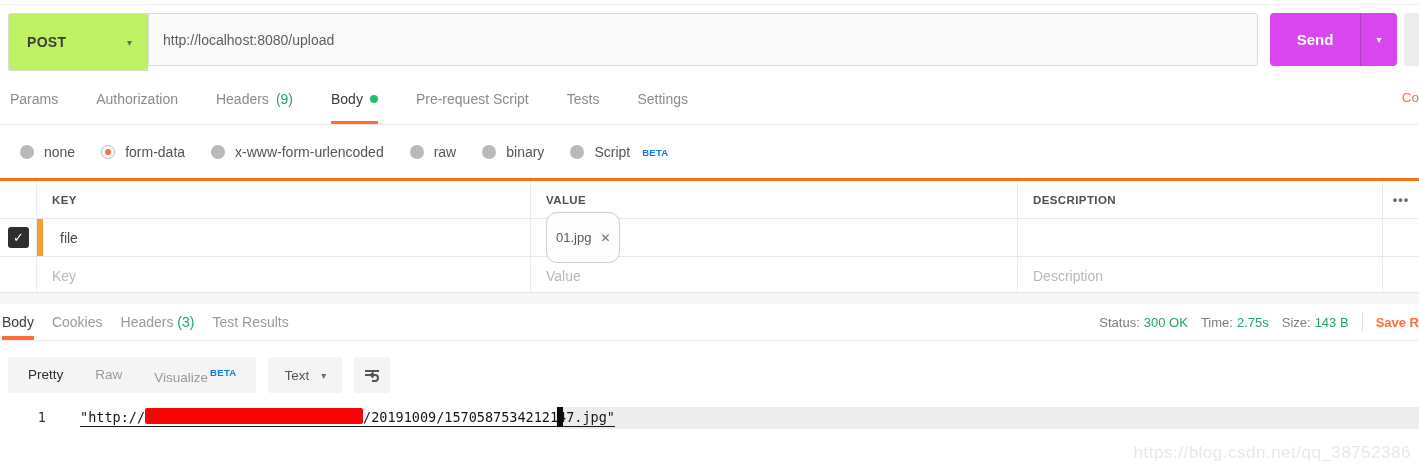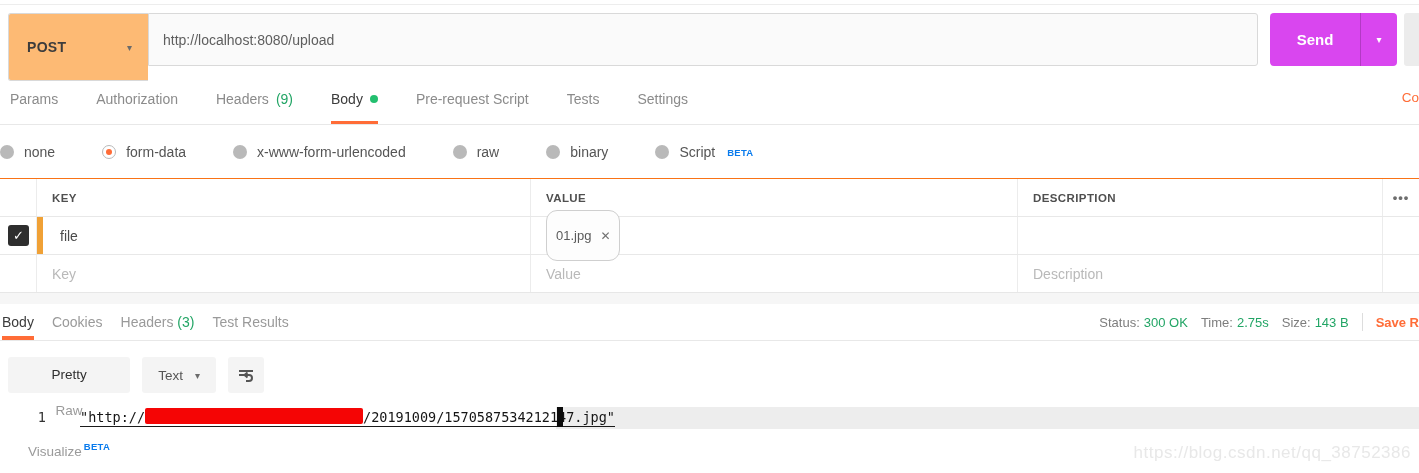--- a/index.html
+++ b/index.html
@@ -3,22 +3,22 @@
 <meta charset="utf-8">
 <style>
   * { margin:0; padding:0; box-sizing:border-box; }
   html,body { background:#fff; }
   body { font-family:"Liberation Sans","DejaVu Sans",sans-serif; color:#3f3f3f; }
   .stage { position:relative; width:1419px; height:473px; background:#fff; overflow:hidden; }
 
   .topline { position:absolute; top:4px; left:0; width:100%; height:0; border-top:1px solid #ededed; }
 
   
-  .method-box { position:absolute; left:8px; top:13px; width:140px; height:68px;
-    background:#fdba74; border:1px solid #d9d9d9; border-right:none; border-radius:3px 0 0 3px;
+  .method-box { position:absolute; left:8px; top:13px; width:140px; height:58px;
+    background:#bef264; border:1px solid #d9d9d9; border-right:none; border-radius:3px 0 0 3px;
     display:flex; align-items:center; justify-content:space-between; padding:0 16px 0 18px; cursor:pointer; }
   .method-box .mlabel { font-size:14px; font-weight:700; color:#3c3c3c; letter-spacing:.3px; }
   .caret { font-size:10px; color:#6b6b6b; }
   .url-input { position:absolute; left:148px; top:13px; width:1110px; height:53px;
     background:#fafafa; border:1px solid #d9d9d9; border-radius:0 3px 3px 0;
     font-size:14px; color:#5e5e5e; padding:16px 14px; outline:none; font-family:"Liberation Sans",sans-serif; }
   .send-btn { position:absolute; left:1270px; top:13px; width:127px; height:53px;
     background:#d946ef; border-radius:4px; display:flex; cursor:pointer; }
   .send-main { width:90px; display:flex; align-items:center; justify-content:center;
     color:#fff; font-size:15px; font-weight:700; }
@@ -32,30 +32,30 @@
     display:flex; align-items:stretch; padding-left:10px; }
   .rtab { display:flex; align-items:center; gap:7px; margin-right:38px; font-size:14px; color:#8b8b8b;
     cursor:pointer; border-bottom:3px solid transparent; padding-top:3px; }
   .rtab.active { color:#3b3b3b; border-bottom-color:#ff6c37; }
   .count-green { color:#22a565; }
   .green-dot { width:8px; height:8px; border-radius:50%; background:#23bf6f; display:inline-block; }
   .cookies-trunc { position:absolute; right:0px; top:17px; color:#ff6c37; font-size:13.5px; cursor:pointer; }
 
   
   .radio-row { position:absolute; left:0; top:126px; width:100%; height:52px;
-    display:flex; align-items:center; gap:47px; }
+    display:flex; align-items:center; padding-left:20px; gap:26px; }
   .radio-item { display:flex; align-items:center; gap:10px; cursor:pointer; font-size:14px; color:#555; }
   .rdot { width:14px; height:14px; border-radius:50%; background:#b9b9b9; flex:none; }
   .radio-item.selected .rdot { background:#fff; border:1.5px solid #b9b9b9; position:relative; }
   .radio-item.selected .rdot::after { content:""; position:absolute; left:2.5px; top:2.5px;
     width:6px; height:6px; border-radius:50%; background:#ff6c37; }
   .beta-sup { color:#097bed; font-size:9.5px; font-weight:700; vertical-align:super; margin-left:2px; letter-spacing:.3px; }
 
   
-  .kv-table { position:absolute; left:0; top:178px; width:1419px; height:114px; border-top:1px solid #f97316; }
+  .kv-table { position:absolute; left:0; top:178px; width:1419px; height:114px; border-top:3px solid #f97316; }
   .kv-row { position:absolute; left:0; width:1419px; height:38px; border-bottom:1px solid #e8e8e8; }
   .kv-row.hdr { top:0; } .kv-row.r1 { top:38px; } .kv-row.r2 { top:76px; }
   .cell { position:absolute; top:0; height:100%; display:flex; align-items:center; padding-left:15px;
     border-left:1px solid #ececec; }
   .c-check { left:0; width:36px; border-left:none; padding-left:8px; }
   .c-key   { left:36px;  width:494px; }
   .c-val   { left:530px; width:487px; }
   .c-desc  { left:1017px; width:365px; }
   .c-menu  { left:1382px; width:37px; justify-content:center; padding-left:0; }
   .hdr .cell { font-size:11.5px; font-weight:700; color:#4f4f4f; letter-spacing:.4px; }
@@ -78,21 +78,21 @@
   .resp-tab { font-size:14px; color:#9a9a9a; margin-right:18px; cursor:pointer; height:100%;
     display:flex; align-items:center; border-bottom:4px solid transparent; padding-top:4px; }
   .resp-tab.active { color:#3b3b3b; border-bottom-color:#ff6c37; }
   .resp-meta { position:absolute; right:0; top:0; height:100%; display:flex; align-items:center; gap:13px; font-size:13px; }
   .meta-lbl { color:#7d7d7d; } .meta-val { color:#22a565; margin-left:4px; }
   .meta-div { width:1px; height:18px; background:#ddd; }
   .save-resp { color:#ff6c37; font-weight:700; white-space:nowrap; cursor:pointer; }
 
   
   .resp-toolbar { position:absolute; left:8px; top:357px; height:36px; display:flex; gap:12px; }
-  .seg-group { background:#f4f4f4; border-radius:3px; display:flex; align-items:center; padding:0 4px;flex-direction:column; }
+  .seg-group { background:#f4f4f4; border-radius:3px; display:flex; align-items:center; padding:0 4px; }
   .seg-item { padding:0 16px; font-size:13.5px; color:#9a9a9a; cursor:pointer; line-height:36px; }
   .seg-item.active { color:#2e2e2e; }
   .fmt-btn { background:#f4f4f4; border-radius:3px; display:flex; align-items:center; gap:12px;
     padding:0 16px; font-size:13.5px; color:#555; cursor:pointer; }
   .wrap-btn { background:#f4f4f4; border-radius:3px; width:36px; display:flex; align-items:center;
     justify-content:center; cursor:pointer; }
 
   
   .code-row { position:absolute; left:0; top:404px; width:100%; height:30px; font-family:"DejaVu Sans Mono","Liberation Mono",monospace; }
   .line-hl { position:absolute; left:556px; right:0; top:3px; height:22px; background:#ededed; }

